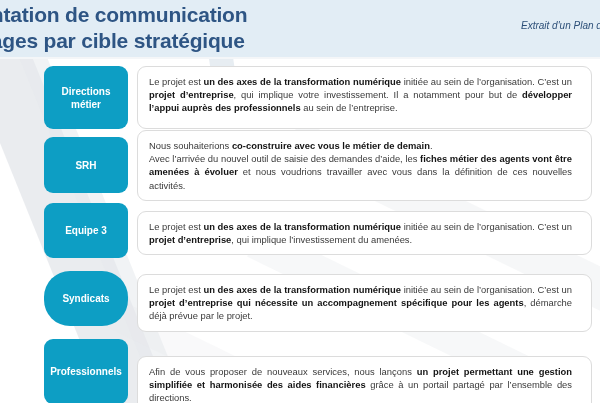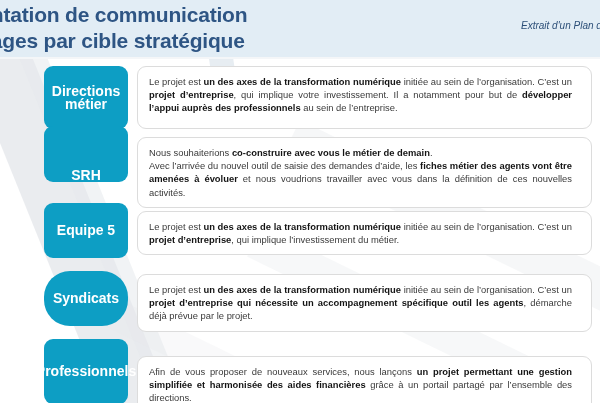--- a/index.html
+++ b/index.html
@@ -137,21 +137,21 @@
     left: 0;
     width: 600px;
   }
   .pill {
     position: absolute;
     left: 44px;
     width: 84px;
     background: #0d9ec4;
     border-radius: 9px;
     color: #ffffff;
-    font-size: 14px;
+    font-size: 10px;
     font-weight: bold;
     text-align: center;
     display: flex;
     align-items: center;
     justify-content: center;
     line-height: 13px;
     box-sizing: border-box;
     padding: 0 2px;
   }
   .card {
@@ -200,42 +200,42 @@
   <div id="rows">
       <div class="row" style="top: 0px;">
         <div class="pill" style="top: 66px; height: 63px;">
           <span>Directions<br>métier</span>
         </div>
         <div class="card" style="top: 66px; min-height: 63px;">
           <p><span>Le projet est </span><b>un des axes de la transformation numérique</b><span> initiée au sein de l’organisation. C’est un </span><b>projet d’entreprise</b><span>, qui implique votre investissement. Il a notamment pour but de </span><b>développer l’appui auprès des professionnels</b><span> au sein de l’entreprise.</span></p>
         </div>
       </div>
       <div class="row" style="top: 0px;">
-        <div class="pill" style="top: 126px; height: 56px; align-items: flex-end;">
+        <div class="pill" style="top: 137px; height: 56px;">
           <span>SRH</span>
         </div>
-        <div class="card" style="top: 137px; min-height: 57px;">
+        <div class="card" style="top: 130px; min-height: 57px;">
           <p class="noj"><span>Nous souhaiterions </span><b>co-construire avec vous le métier de demain</b><span>.</span></p>
           <p><span>Avec l’arrivée du nouvel outil de saisie des demandes d’aide, les </span><b>fiches métier des agents vont être amenées à évoluer</b><span> et nous voudrions travailler avec vous dans la définition de ces nouvelles activités.</span></p>
         </div>
       </div>
       <div class="row" style="top: 0px;">
         <div class="pill" style="top: 203px; height: 55px;">
-          <span>Equipe 5</span>
+          <span>Equipe 3</span>
         </div>
         <div class="card" style="top: 211px; min-height: 40px;">
-          <p><span>Le projet est </span><b>un des axes de la transformation numérique</b><span> initiée au sein de l’organisation. C’est un </span><b>projet d’entreprise</b><span>, qui implique l’investissement du métier.</span></p>
+          <p><span>Le projet est </span><b>un des axes de la transformation numérique</b><span> initiée au sein de l’organisation. C’est un </span><b>projet d’entreprise</b><span>, qui implique l’investissement du amenées.</span></p>
         </div>
       </div>
       <div class="row" style="top: 0px;">
         <div class="pill" style="top: 271px; height: 55px; border-radius: 26px;">
           <span>Syndicats</span>
         </div>
         <div class="card" style="top: 274px; min-height: 50px;">
-          <p><span>Le projet est </span><b>un des axes de la transformation numérique</b><span> initiée au sein de l’organisation. C’est un </span><b>projet d’entreprise qui nécessite un accompagnement spécifique outil les agents</b><span>, démarche déjà prévue par le projet.</span></p>
+          <p><span>Le projet est </span><b>un des axes de la transformation numérique</b><span> initiée au sein de l’organisation. C’est un </span><b>projet d’entreprise qui nécessite un accompagnement spécifique pour les agents</b><span>, démarche déjà prévue par le projet.</span></p>
         </div>
       </div>
       <div class="row" style="top: 0px;">
         <div class="pill" style="top: 339px; height: 65px;">
           <span>Professionnels</span>
         </div>
         <div class="card" style="top: 356px; min-height: 46px;">
           <p><span>Afin de vous proposer de nouveaux services, nous lançons </span><b>un projet permettant une gestion simplifiée et harmonisée des aides financières</b><span> grâce à un portail partagé par l’ensemble des directions.</span></p>
         </div>
       </div>

